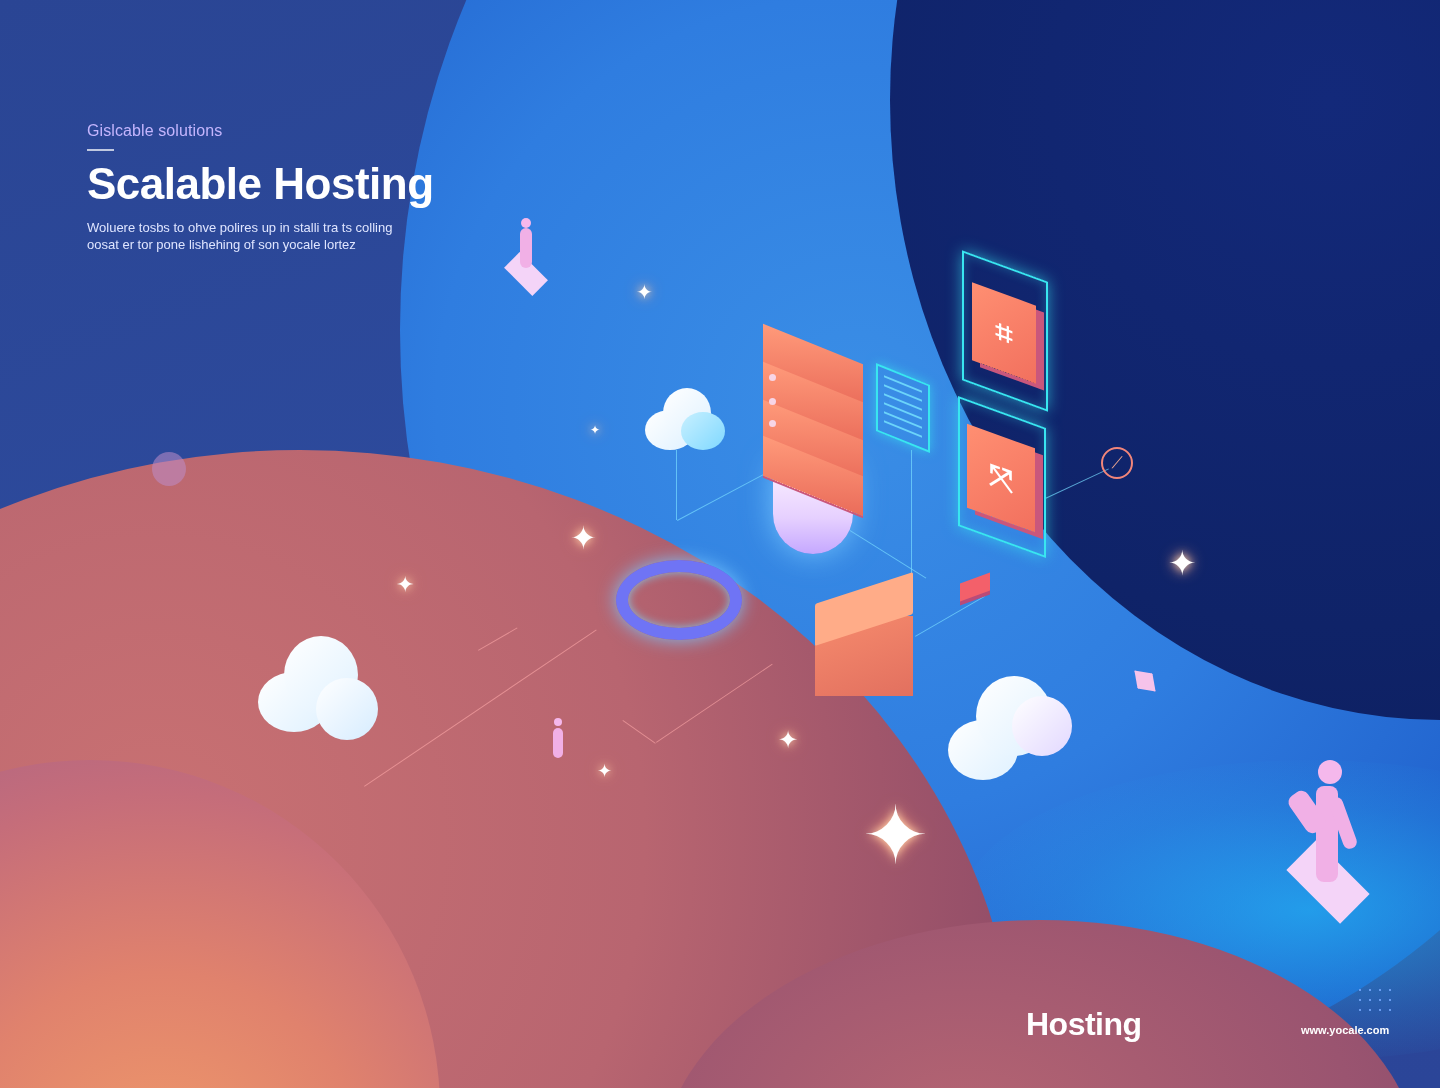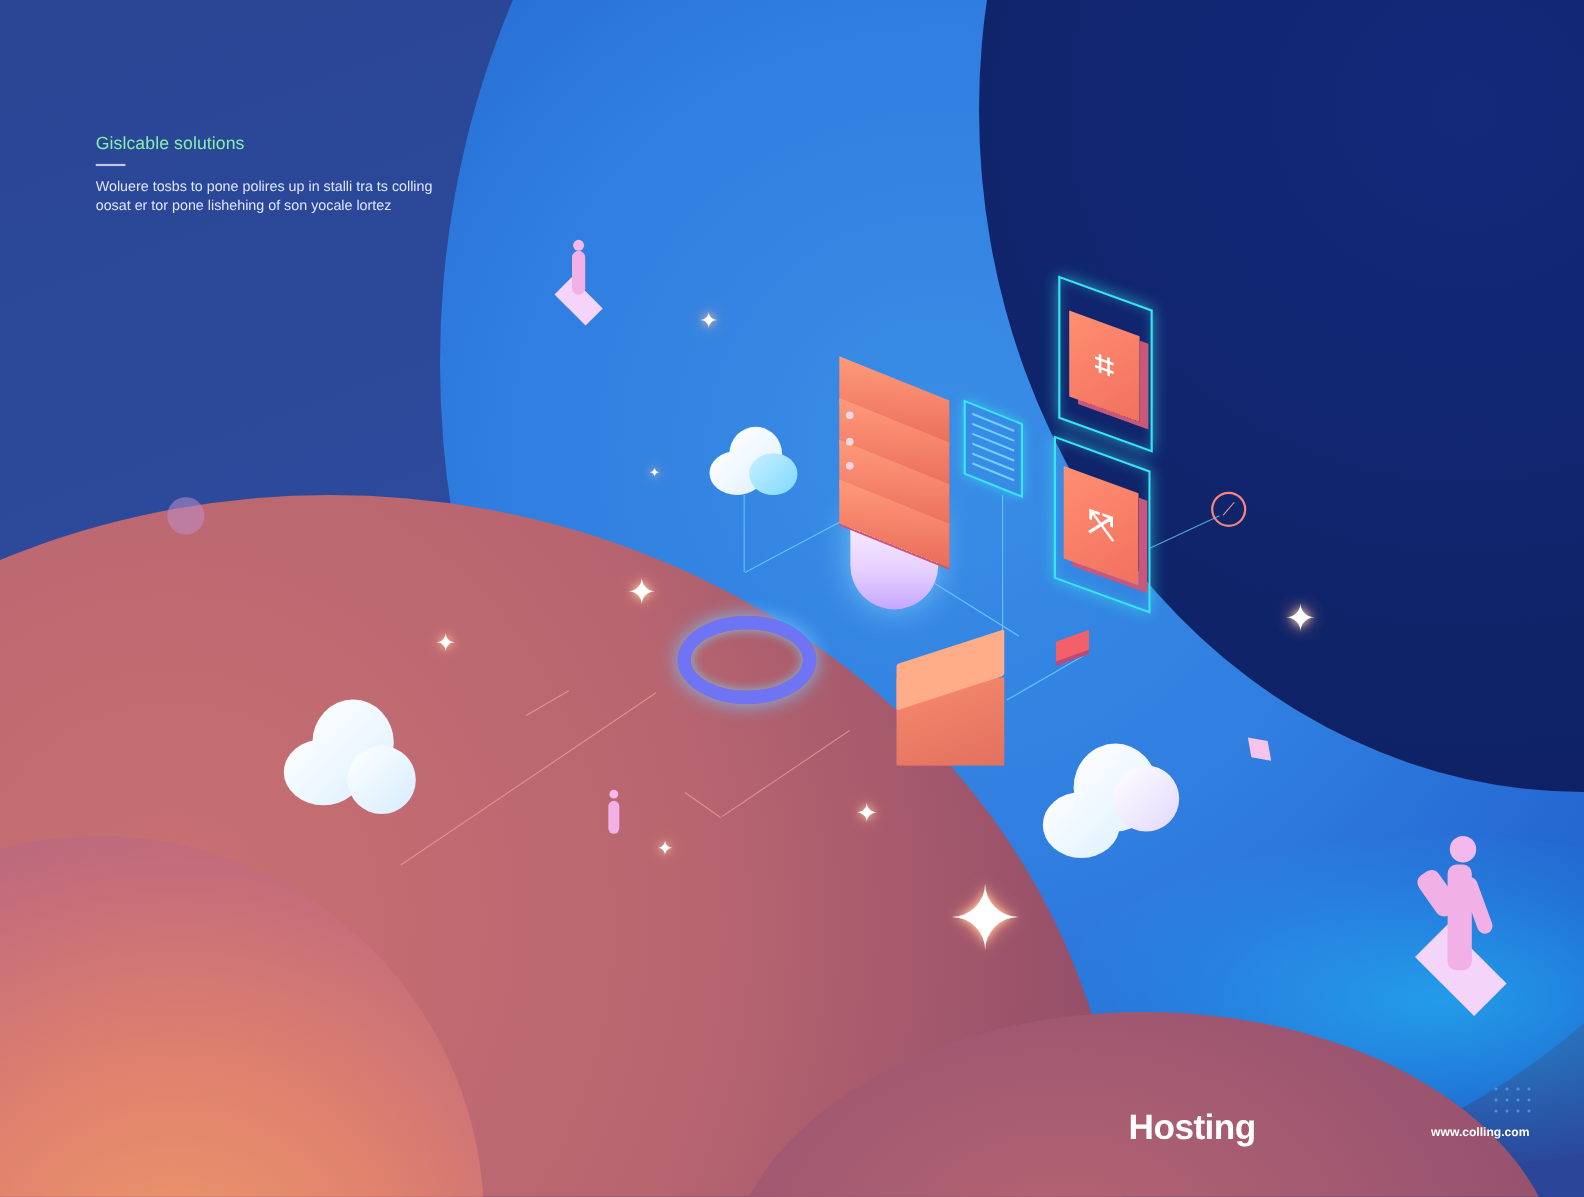--- a/index.html
+++ b/index.html
@@ -17,21 +17,21 @@
     background: radial-gradient(ellipse at 50% 50%, rgba(34,200,255,0.55) 0%, rgba(34,170,240,0.2) 50%, rgba(0,0,0,0) 75%); border-radius: 50%; }
   .blob-coral { left: -420px; top: 450px; width: 1440px; height: 1300px;
     background: radial-gradient(ellipse at 40% 30%, #c97172 0%, #b86570 40%, #8d4a67 75%, #7a4062 100%); }
   .blob-coral2 { left: -260px; top: 760px; width: 700px; height: 700px;
     background: radial-gradient(circle at 60% 60%, #f09a6a 0%, #e0826d 35%, #c56d7a 65%, #a0608a 100%); }
   .blob-coral3 { left: 660px; top: 920px; width: 760px; height: 500px;
     background: radial-gradient(ellipse at 40% 40%, #b46472 0%, #9a5470 60%, #83496a 100%); }
   .blob-small { left: 152px; top: 452px; width: 34px; height: 34px; background: rgba(190,140,200,0.55); }
 
   .headline-block { position: absolute; left: 87px; top: 122px; color: #fff; }
-  .eyebrow { font-size: 16px; color: #86efac; letter-spacing: 0.1px; }
+  .eyebrow { font-size: 16px; color: #c4b5fd; letter-spacing: 0.1px; }
   .eyebrow-rule { width: 27px; height: 2px; background: rgba(255,255,255,0.7); margin-top: 9px; }
   .title { font-size: 44px; font-weight: 700; margin-top: 8px; letter-spacing: -0.5px; color: #ffffff; }
   .subtitle { font-size: 13px; color: #dfe5ff; line-height: 17px; margin-top: 10px; width: 340px; }
 
   .brand { position: absolute; left: 1026px; top: 1006px; font-size: 32px; font-weight: 700; color: #fff; letter-spacing: -0.5px; }
   .url { position: absolute; left: 1301px; top: 1024px; font-size: 11px; color: #ffffff; font-weight: 700; }
   .dotgrid { position: absolute; left: 1355px; top: 985px; width: 42px; height: 28px;
     background-image: radial-gradient(circle, rgba(120,170,255,0.8) 1px, transparent 1.3px); background-size: 10px 10px; }
 
   .illus { position: absolute; }
@@ -178,21 +178,22 @@
   <div class="sparkle" style="left:590px;top:424px;font-size:12px;">✦</div>
   <div class="sparkle" style="left:778px;top:728px;font-size:24px;">✦</div>
   <div class="sparkle" style="left:1168px;top:546px;font-size:34px;">✦</div>
   <div class="sparkle" style="left:862px;top:796px;font-size:80px;">✦</div>
   <div class="sparkle" style="left:597px;top:762px;font-size:18px;">✦</div>
 </div>
 
 <div class="headline-block">
   <div class="eyebrow">Gislcable solutions</div>
   <div class="eyebrow-rule"></div>
+  <div class="title">Scalable Hosting</div>
   <div class="subtitle">
-    <div>Woluere tosbs to pone polires up in stalli tra ts colling</div>
+    <div>Woluere tosbs to ohve polires up in stalli tra ts colling</div>
     <div>oosat er tor pone lishehing of son yocale lortez</div>
   </div>
 </div>
 
 <div class="dotgrid"></div>
 <div class="brand">Hosting</div>
-<div class="url">www.colling.com</div>
+<div class="url">www.yocale.com</div>
 
 </body></html>

